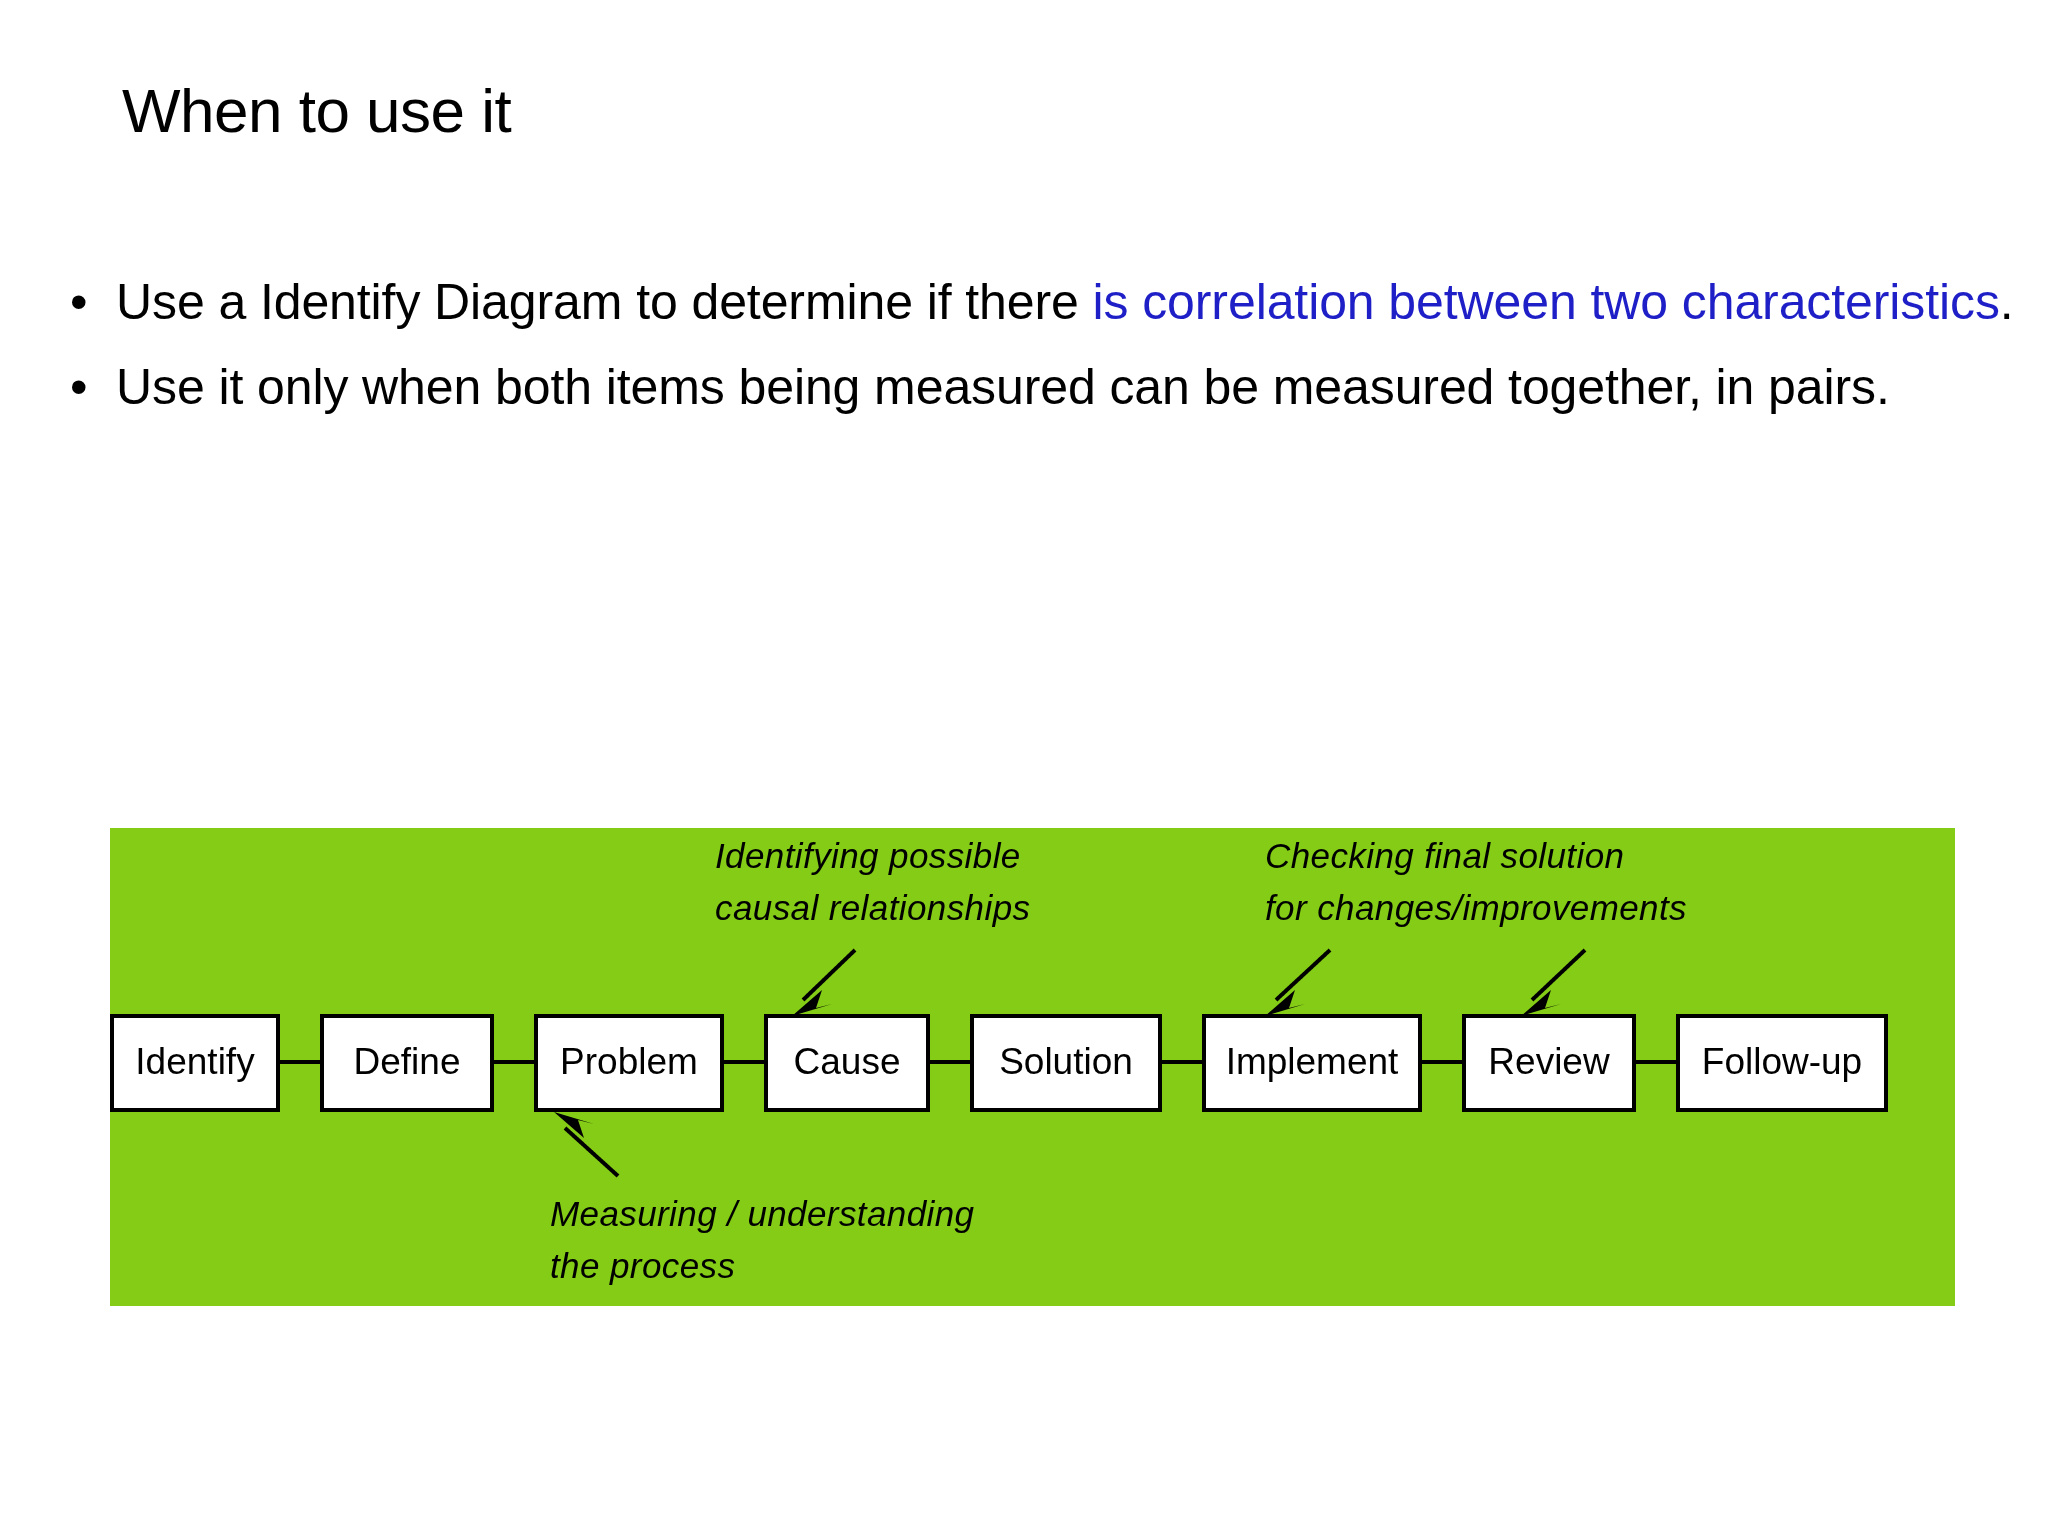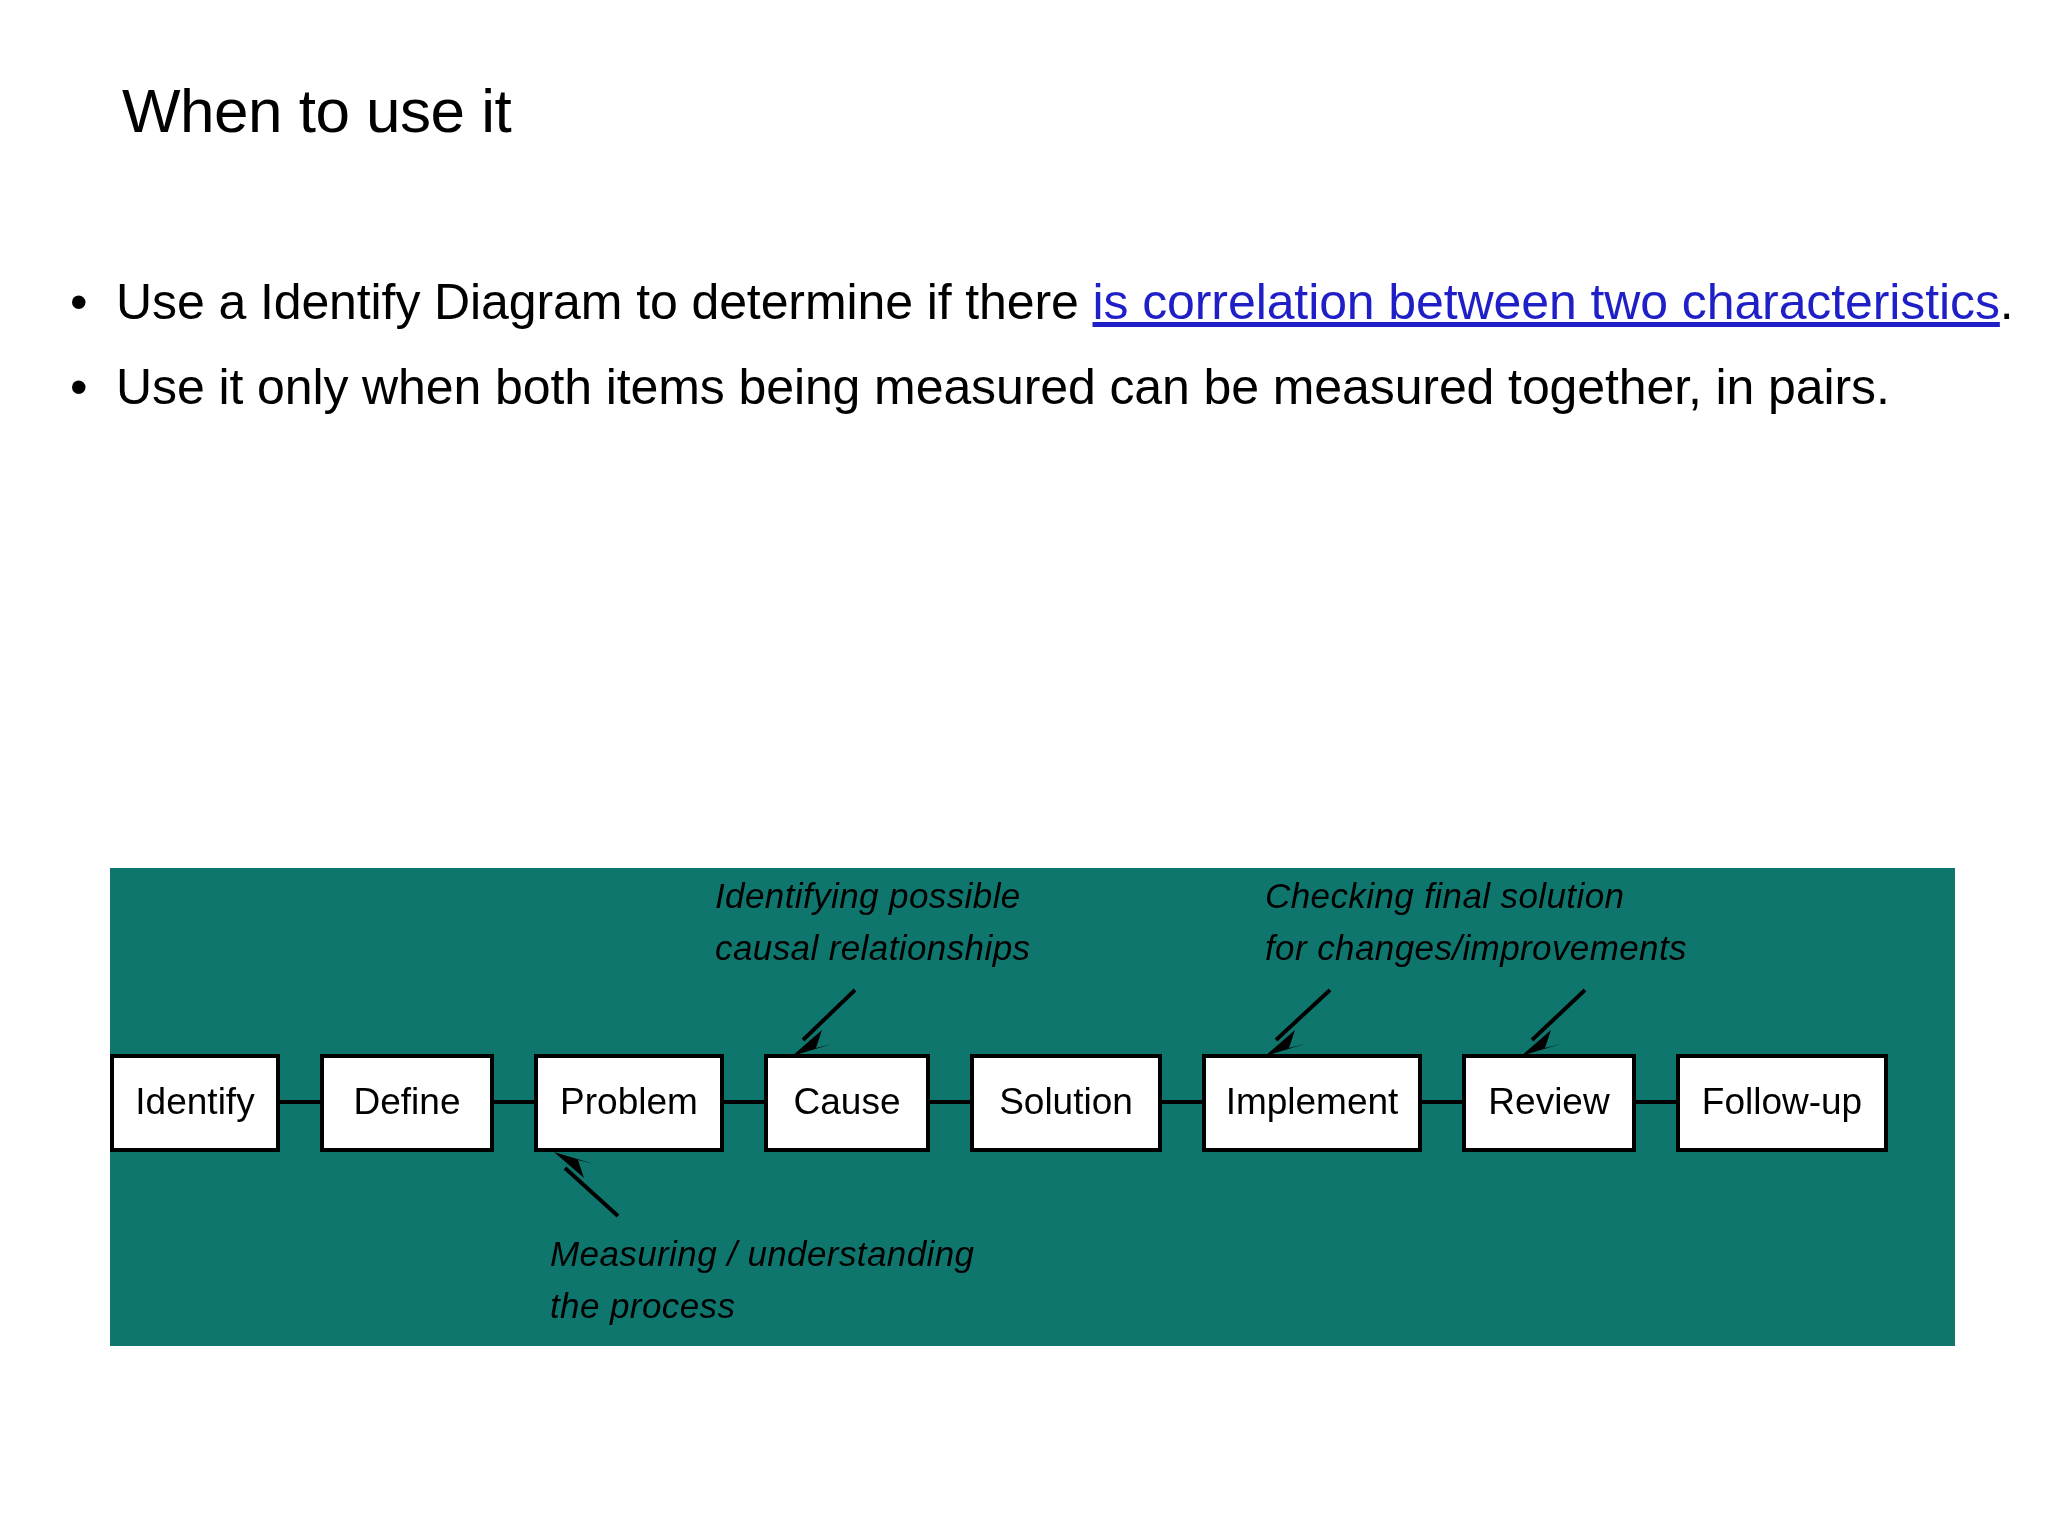--- a/index.html
+++ b/index.html
@@ -48,30 +48,30 @@
     font-size: 50px;
     line-height: 1.22;
     color: #000000;
   }
   .bullet-text {
     font-size: 50px;
     line-height: 1.22;
     color: #000000;
     letter-spacing: -0.1px;
   }
-  .hl-blue { color: #1f1fc8; text-decoration: underline; }
+  .hl-blue { color: #1f1fc8; }
 
   
   #flow-diagram {
     position: absolute;
     left: 110px;
-    top: 868px;
+    top: 828px;
     width: 1845px;
     height: 478px;
-    background: #0f766e;
+    background: #84cc16;
   }
   #flow-svg {
     position: absolute;
     left: 0;
     top: 0;
     width: 1845px;
     height: 478px;
     display: block;
   }
   .flow-box-rect {

